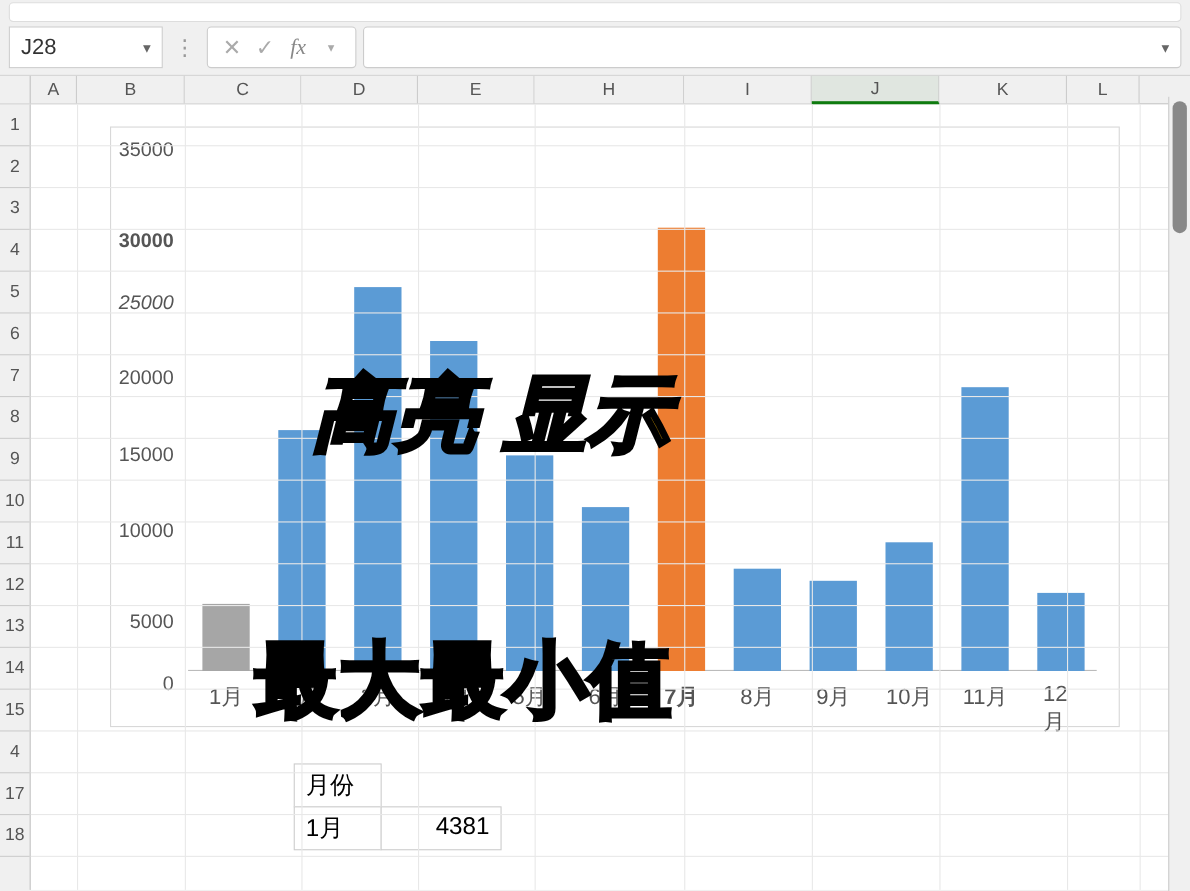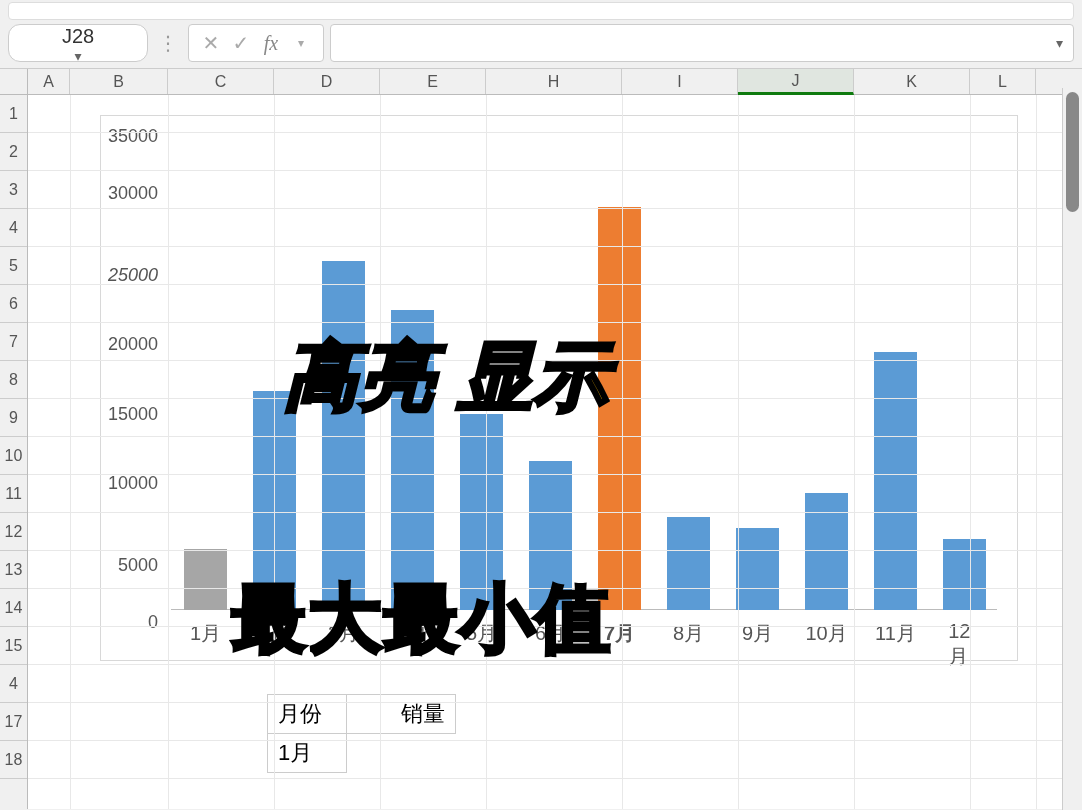--- a/index.html
+++ b/index.html
@@ -27,28 +27,27 @@
   align-items: center;
   gap: 6px;
   padding: 0 8px 6px 8px;
   height: 44px;
 }
 .name-box {
   width: 140px;
   height: 38px;
   background: #fff;
   border: 1px solid #ccc;
-  border-radius: 12px;
+  border-radius: 0;
   display: flex;
   align-items: center;
   padding: 0 10px;
   font-size: 20px;
   color: #333;
   justify-content: space-between;
-  flex-direction: column;
 }
 .name-box .chev { color: #666; font-size: 14px; }
 .sep-dots {
   color: #999;
   font-size: 20px;
   padding: 0 4px;
 }
 .fx-group {
   display: flex;
   align-items: center;
@@ -341,21 +340,21 @@
     <div class="cells" id="cells">
 
       <div class="chart-obj">
         <div class="y-labels" id="y-labels">
             <div class="y-lab" style="top: 496px;">0</div>
             <div class="y-lab" style="top: 426.571px; margin-top: 12px;">5000</div>
             <div class="y-lab" style="top: 357.143px;">10000</div>
             <div class="y-lab" style="top: 287.714px;">15000</div>
             <div class="y-lab" style="top: 218.286px;">20000</div>
             <div class="y-lab" style="top: 148.857px; font-style: italic;">25000</div>
-            <div class="y-lab" style="top: 67px;">30000</div>
+            <div class="y-lab" style="top: 93px; font-weight: bold;">30000</div>
             <div class="y-lab" style="top: 10px;">35000</div>
           </div>
         <div class="plot">
           <div class="axis-line"></div>
           <div class="bars" id="bars">
               <div class="bar min" style="height: 60.8333px; width: 42.78px; left: 13.11px;"></div>
               <div class="bar" style="height: 219.394px; width: 42.78px; left: 82.11px;"></div>
               <div class="bar" style="height: 348.531px; width: 42.78px; left: 151.11px;"></div>
               <div class="bar" style="height: 299.931px; width: 42.78px; left: 220.11px;"></div>
               <div class="bar" style="height: 195.789px; width: 42.78px; left: 289.11px;"></div>
@@ -380,24 +379,24 @@
             <div class="x-lab" style="left: 586.5px;">9月</div>
             <div class="x-lab" style="left: 655.5px;">10月</div>
             <div class="x-lab" style="left: 724.5px;">11月</div>
             <div class="x-lab" style="left: 793.5px;">12月</div>
           </div>
       </div>
 
       <div class="data-table">
         <div class="dt-row">
           <div class="dt-cell hdr">月份</div>
-          <div class="dt-cell hdr num">销量</div>
         </div>
         <div class="dt-row">
           <div class="dt-cell">1月</div>
+          <div class="dt-cell num">4381</div>
         </div>
       </div>
 
     <div class="row-line" style="top: 37px;"></div>
         <div class="row-line" style="top: 75px;"></div>
         <div class="row-line" style="top: 113px;"></div>
         <div class="row-line" style="top: 151px;"></div>
         <div class="row-line" style="top: 189px;"></div>
         <div class="row-line" style="top: 227px;"></div>
         <div class="row-line" style="top: 265px;"></div>

